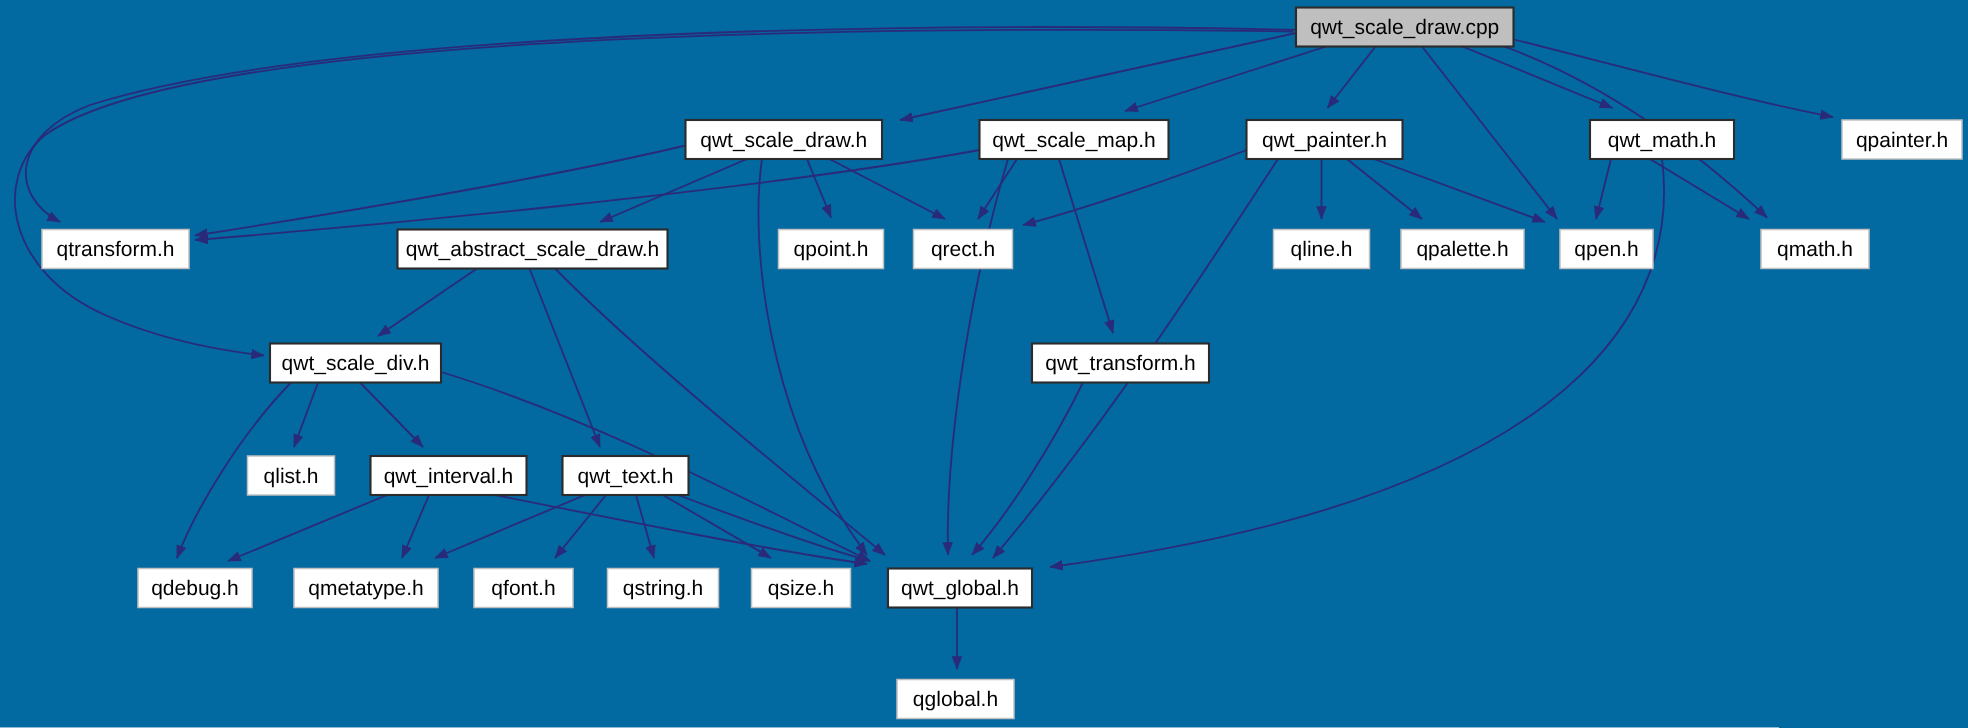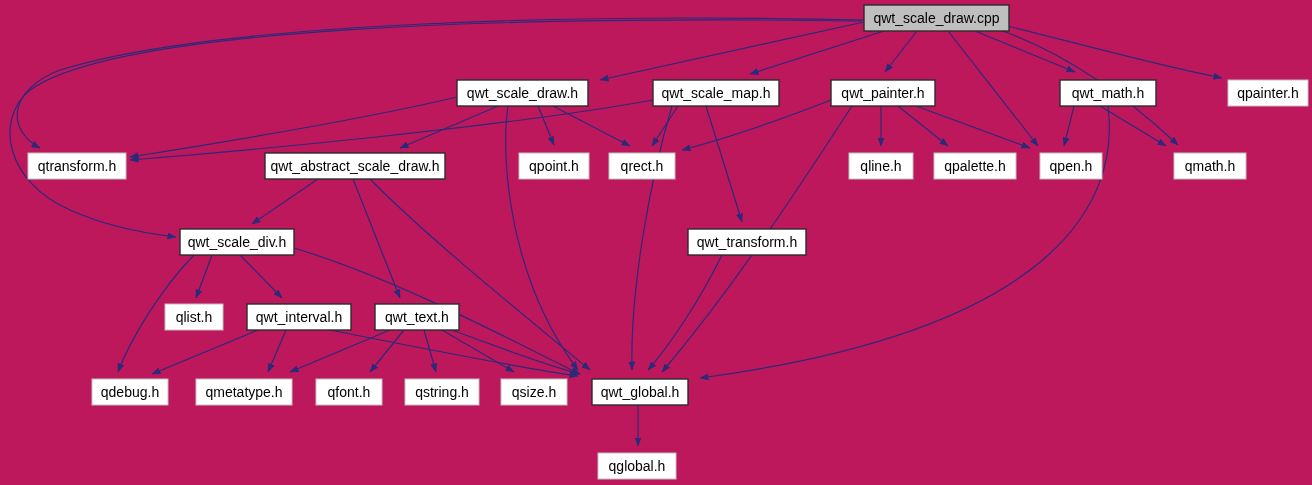--- a/index.html
+++ b/index.html
@@ -10,21 +10,21 @@
   body {
     width: 1312px;
     height: 485px;
     font-family: "Liberation Sans", sans-serif;
     overflow: hidden;
   }
   #graph-root {
     position: relative;
     width: 1312px;
     height: 485px;
-    background: #be185d;
+    background: #0369a1;
   }
   svg#dep-graph {
     display: block;
     width: 1312px;
     height: 485px;
   }
   .node-box {
     fill: #ffffff;
     stroke: #c0c0c0;
     stroke-width: 1;

